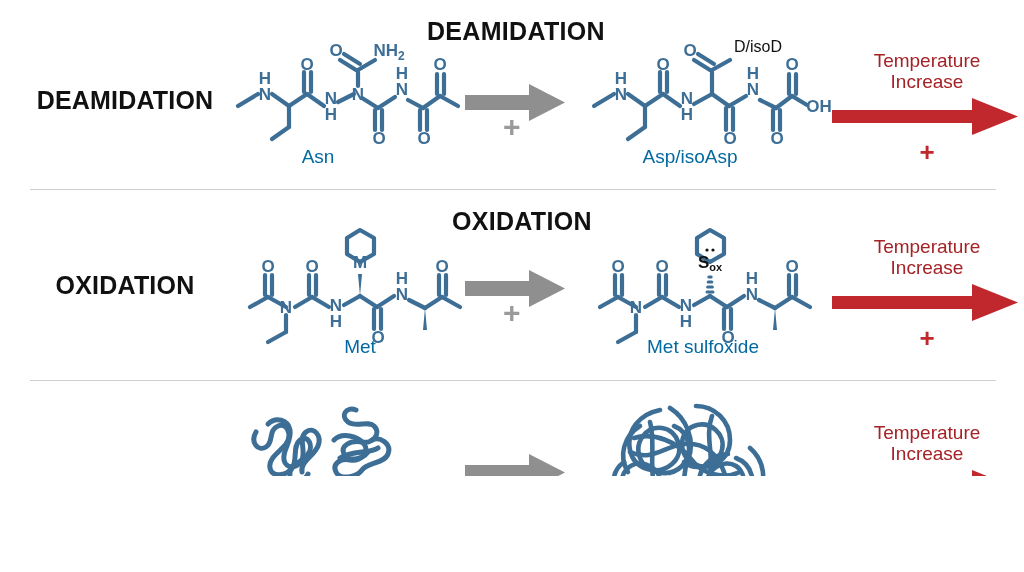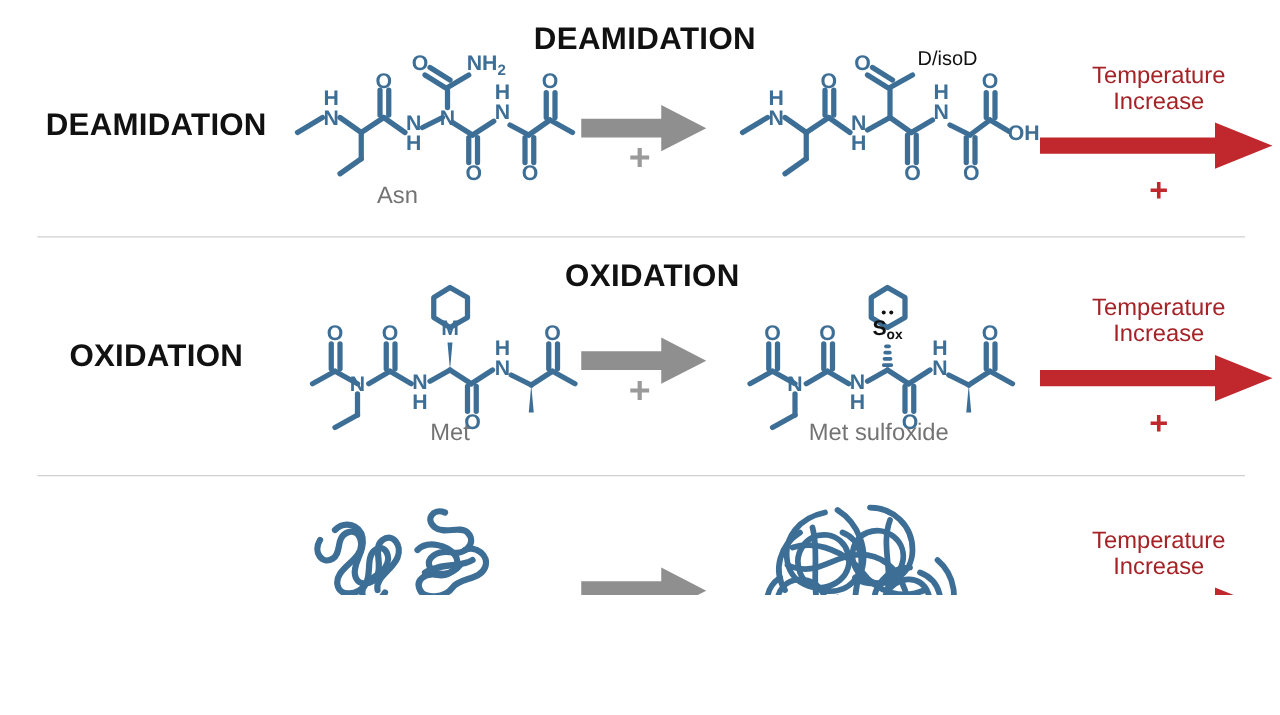--- a/index.html
+++ b/index.html
@@ -55,21 +55,21 @@
   #divider-2 { top: 380px; }
 
   
   .struct {
     position: absolute;
   }
   .caption {
     position: absolute;
     text-align: center;
     font-size: 19px;
-    color: #737373;
+    color: #0369a1;
     white-space: nowrap;
   }
 
   
   .gray-arrow-wrap { position: absolute; }
   .gray-plus {
     position: absolute;
     color: #9a9a9a;
     font-size: 30px;
     font-weight: bold;
@@ -231,20 +231,21 @@
         <text x="165" y="37">H</text>
         <text x="165" y="53">N</text>
         <text x="189" y="102">O</text>
         <text x="204" y="28">O</text>
         <text x="231" y="70">OH</text>
       </g>
       <text x="170" y="10" fill="#111111" font-family="'Liberation Sans',sans-serif" font-size="16" text-anchor="middle">D/isoD</text>
     </svg>
   </div>
 
+  <div class="caption" style="left:600px; top:146px; width:180px;">Asp/isoAsp</div>
 
   <div class="temp-block" style="left:827px; top:50px;">
     <div class="temp-text">Temperature</div>
     <div class="temp-text">Increase</div>
     <svg width="190" height="40" viewBox="0 0 190 40" style="margin:4px auto 0;">
       <path d="M0,13 L140,13 L140,1 L186,19.5 L140,38 L140,26 L0,26 Z" fill="#c0282d"></path>
     </svg>
     <div class="temp-plus">+</div>
   </div>
 

